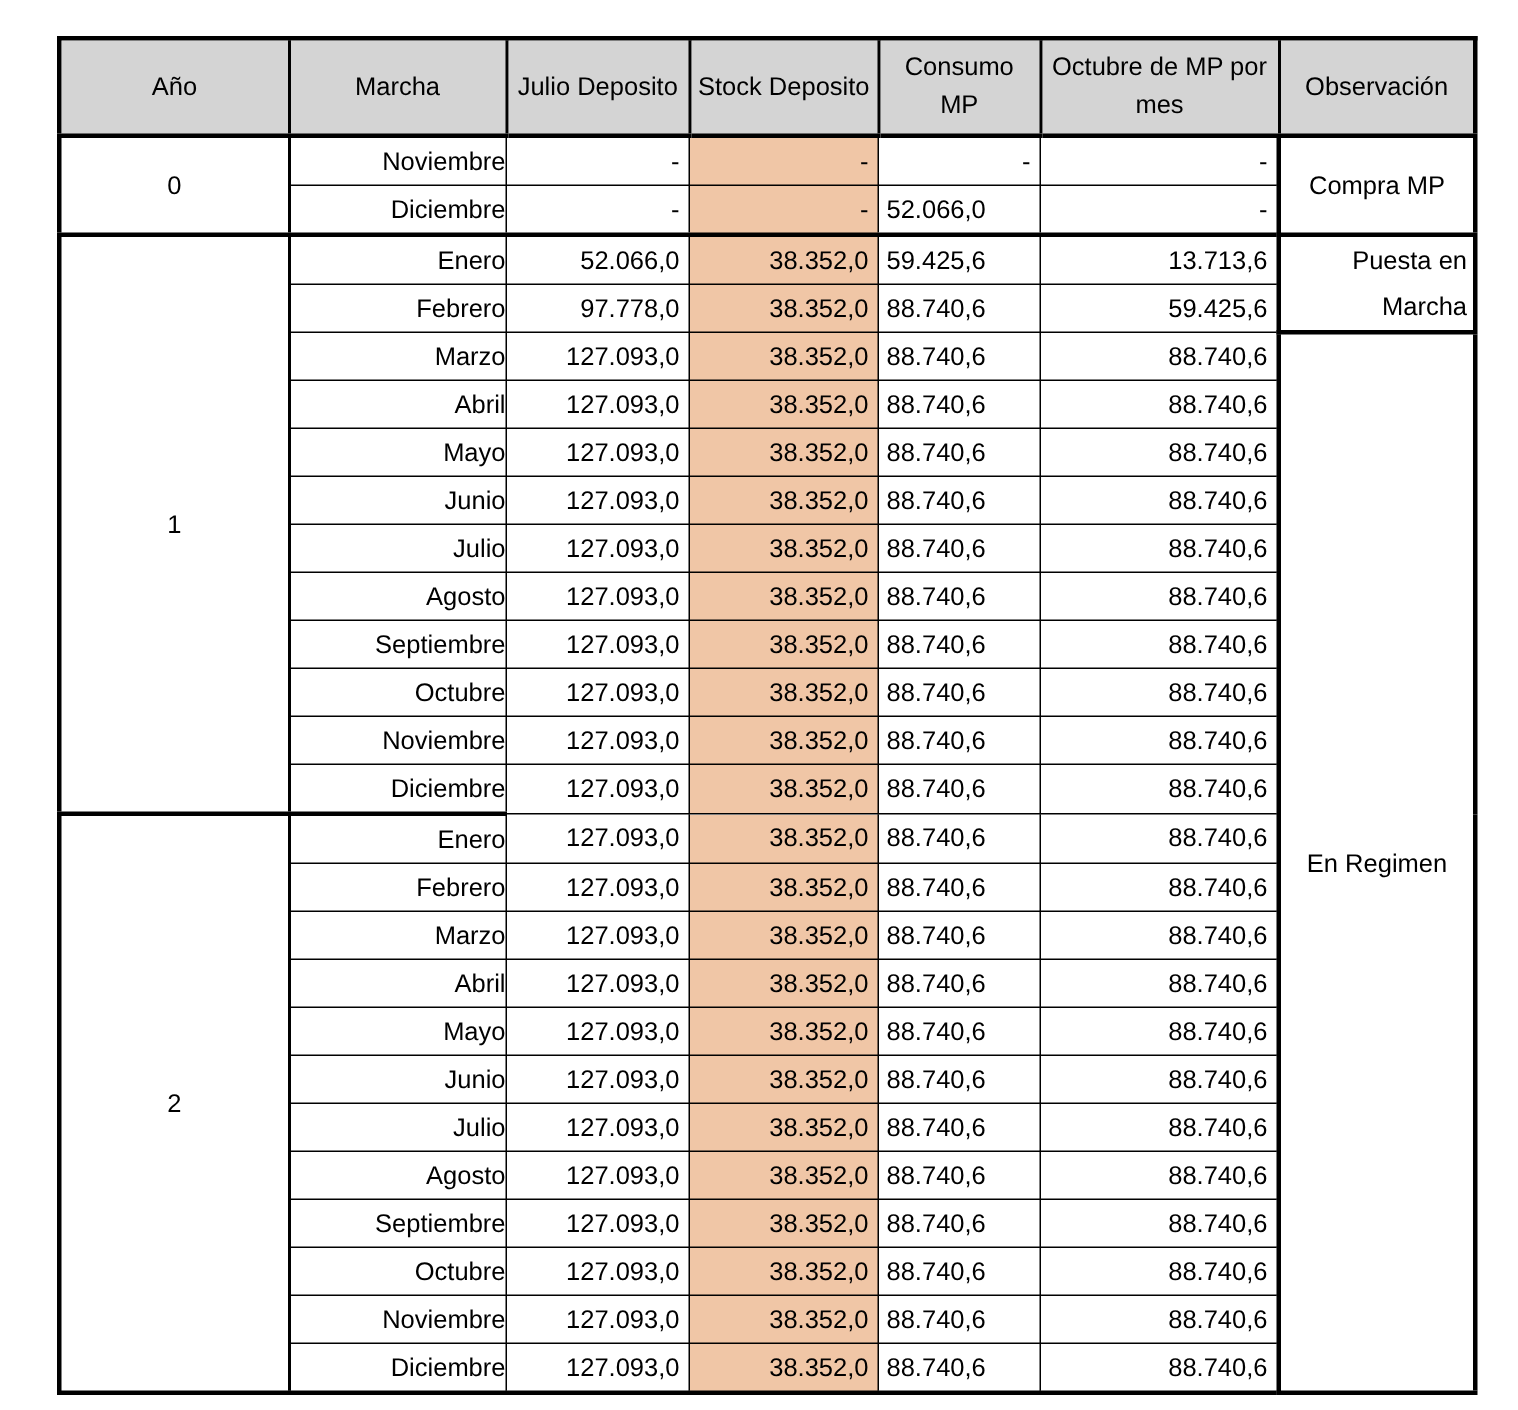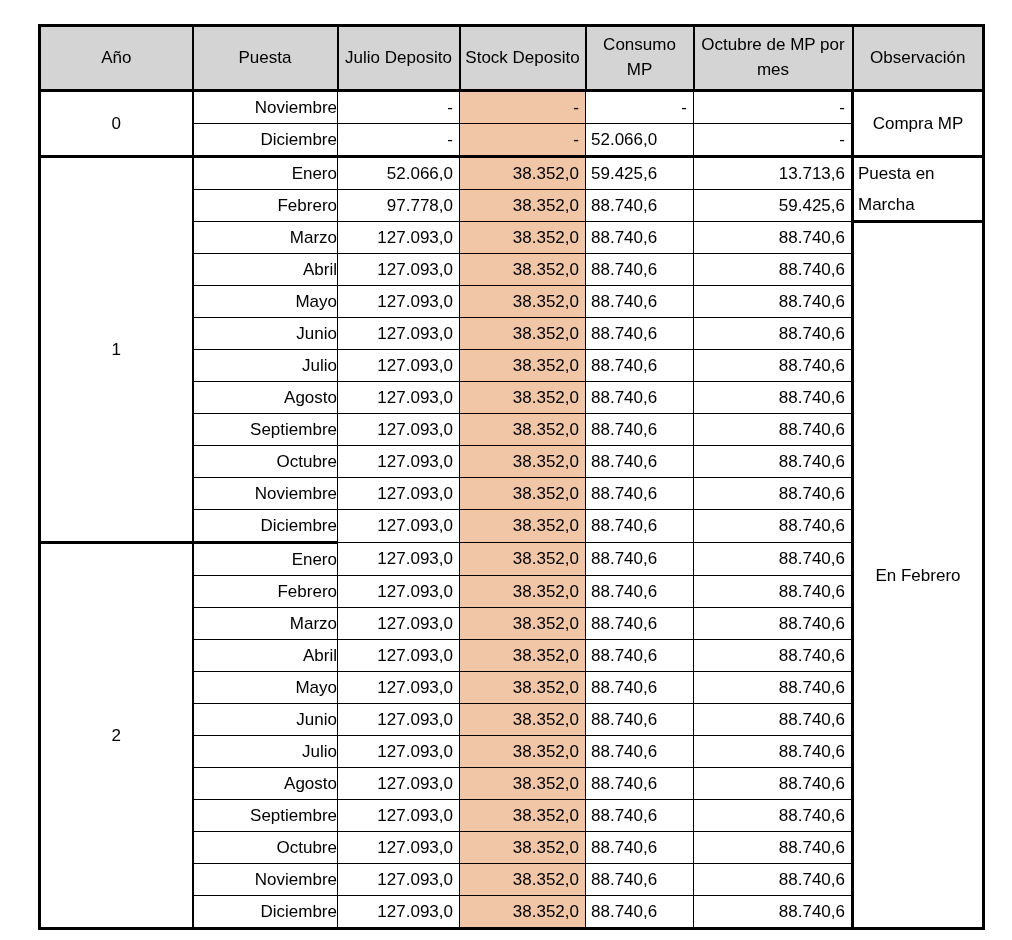--- a/index.html
+++ b/index.html
@@ -55,42 +55,42 @@
   td.obs {
     border-left-width: 3px;
     border-top-width: 3px;
     border-bottom-width: 3px;
     padding: 0 4px;
     line-height: 31px;
     vertical-align: middle;
     margin-top: 13px;
   }
   td.obs-center { text-align: center; }
-  td.obs-left   { text-align: left; }
+  td.obs-left   { text-align: right; }
   tr.tt-all td  { border-top-width: 3px; }
   tr.tt-left td.year, tr.tt-left td.month { border-top-width: 3px; }
 </style>
 </head>
 <body>
 
 <div>
   <table class="stock-table">
     <colgroup>
       <col style="width:153px">
       <col style="width:145px">
       <col style="width:122px">
       <col style="width:126px">
       <col style="width:108px">
       <col style="width:159px">
       <col style="width:131px">
     </colgroup>
     <thead>
       <tr>
         <th>Año</th>
-        <th>Puesta</th>
+        <th>Marcha</th>
         <th>Julio Deposito</th>
         <th>Stock Deposito</th>
         <th>Consumo MP</th>
         <th>Octubre de MP por mes</th>
         <th>Observación</th>
       </tr>
     </thead>
     <tbody>
         <tr>
           <td class="year" rowspan="2">0</td>
@@ -123,21 +123,21 @@
           <td class="num hl">38.352,0</td>
           <td class="numleft">88.740,6</td>
           <td class="num">59.425,6</td>
         </tr>
         <tr>
           <td class="month">Marzo</td>
           <td class="num">127.093,0</td>
           <td class="num hl">38.352,0</td>
           <td class="numleft">88.740,6</td>
           <td class="num">88.740,6</td>
-          <td class="obs obs-center" rowspan="22">En Febrero</td>
+          <td class="obs obs-center" rowspan="22">En Regimen</td>
         </tr>
         <tr>
           <td class="month">Abril</td>
           <td class="num">127.093,0</td>
           <td class="num hl">38.352,0</td>
           <td class="numleft">88.740,6</td>
           <td class="num">88.740,6</td>
         </tr>
         <tr>
           <td class="month">Mayo</td>

